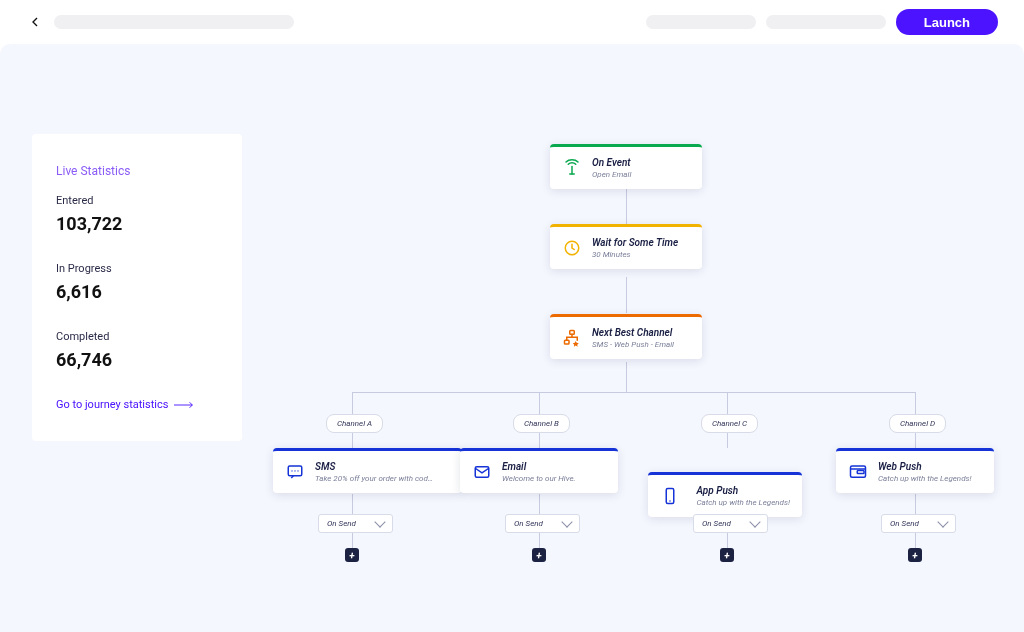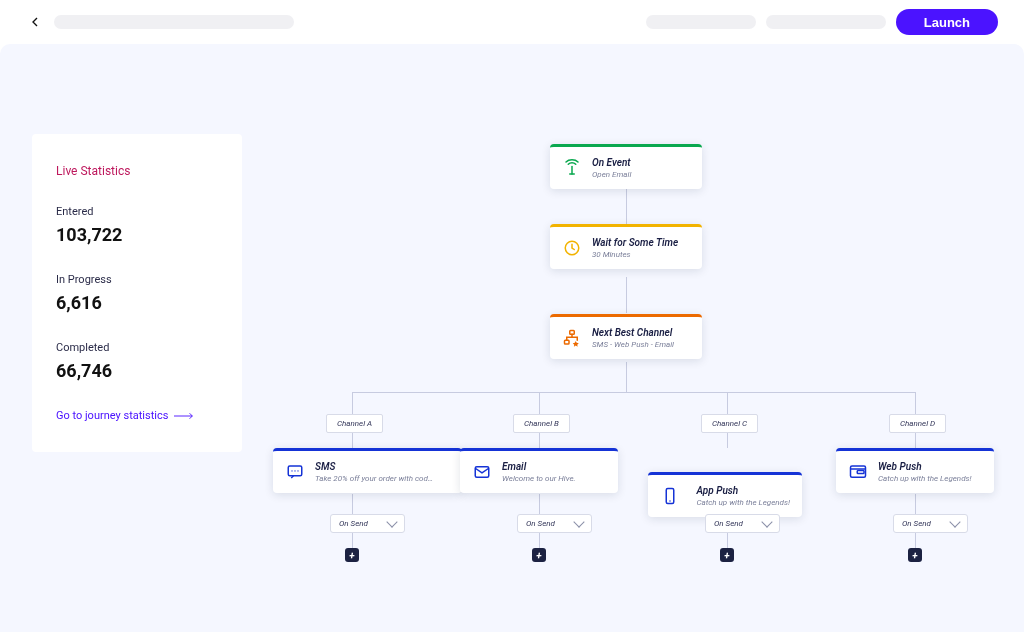--- a/index.html
+++ b/index.html
@@ -13,39 +13,39 @@
   .skel.midA  { width:110px; }
   .skel.midB  { width:120px; }
   .spacer { flex:1; }
   .launch-btn { background:#4b13ff; color:#fff; border:none; border-radius:18px; height:26px; padding:0 28px; font-size:13px; font-weight:600; cursor:pointer;}
 
   
   .page { position:relative; width:100%; height:588px; background:#f5f7ff; border-top-left-radius:10px; border-top-right-radius:10px; }
 
   
   .stats-card { position:absolute; top:90px; left:32px; width:210px; background:#fff; border-radius:4px; padding:30px 24px 30px; }
-  .stats-title { font-size:12px; color:#be185d; margin-bottom:27px; }
+  .stats-title { font-size:12px; color:#8b5cf6; margin-bottom:16px; }
   .stat-block { margin-bottom:28px; }
   .stat-label { font-size:11px; color:#2a2b48; margin-bottom:6px; }
   .stat-value { font-size:18px; font-weight:700; color:#111; }
   .stats-link { color:#4b13ff; font-size:11px; font-weight:400; cursor:pointer; display:flex; align-items:center; gap:6px; margin-top:6px;}
   .stats-link svg { stroke:#4b13ff; }
 
   
   .canvas { position:absolute; inset:0;font-style:italic; }
 
   .node { position:absolute; background:#fff; border-radius:4px; box-shadow:0 2px 10px rgba(20,30,60,.12); border-top:3px solid var(--accent); display:flex; align-items:center; padding:10px 12px; gap:10px; }
   .node .icon { width:20px; height:20px; display:flex; align-items:center; justify-content:center; }
   .node-texts { display:flex; flex-direction:column; }
   .node-title { font-size:10px; font-weight:600; color:#1a1f44; }
   .node-sub   { font-size:8px; color:#7a7f99; margin-top:2px; }
 
-  .channel-tag { position:absolute; border:1px solid #d8dbe8; background:#fff; font-size:8px; color:#323558; border-radius:2px; padding:4px 10px; }
-
-  .onsend { position:absolute; border:1px solid #d8dbe8; background:#fff; font-size:8px; color:#323558; border-radius:3px; padding:4px 8px; display:flex; align-items:center; gap:20px; cursor:pointer;margin-left:12px;}
+  .channel-tag { position:absolute; border:1px solid #d8dbe8; background:#fff; font-size:8px; color:#323558; border-radius:8px; padding:4px 10px; }
+
+  .onsend { position:absolute; border:1px solid #d8dbe8; background:#fff; font-size:8px; color:#323558; border-radius:3px; padding:4px 8px; display:flex; align-items:center; gap:20px; cursor:pointer;}
   .onsend .chev { width:8px; height:8px; border-right:1.5px solid #8a8fa8; border-bottom:1.5px solid #8a8fa8; transform:rotate(45deg); margin-top:-3px;}
 
   .plus { position:absolute; width:14px; height:14px; background:#1c2242; border-radius:3px; display:flex; align-items:center; justify-content:center; color:#fff; font-size:10px; font-weight:700; cursor:pointer;}
 
   
   .line { position:absolute; background:#c7cbe0; }
   .vline { width:1px; }
   .hline { height:1px; }
 </style>
 </head>

